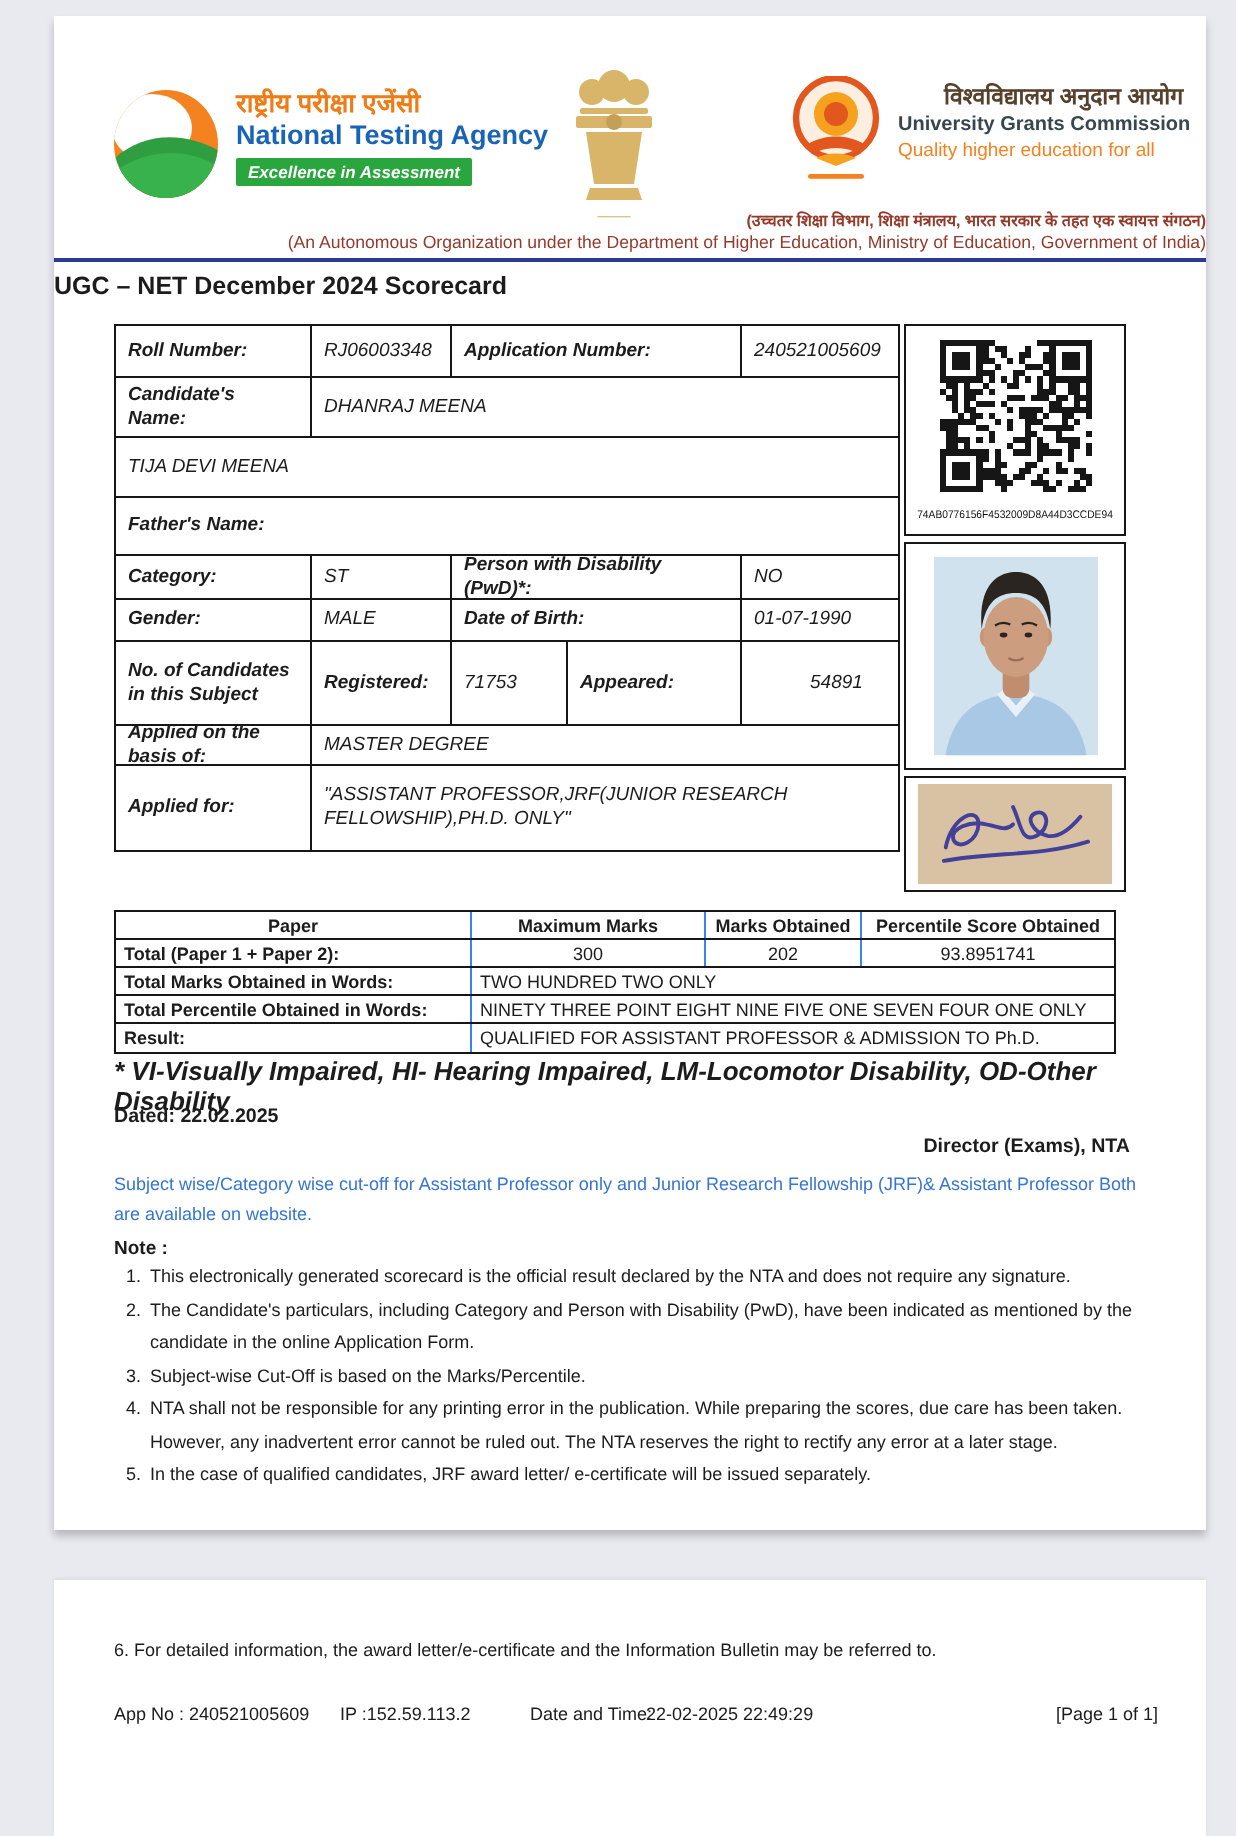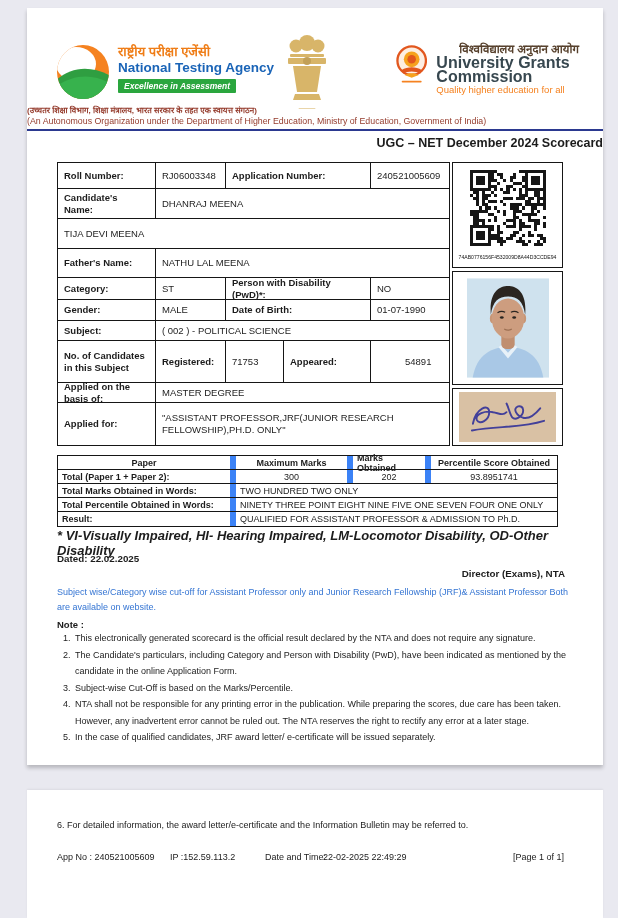--- a/index.html
+++ b/index.html
@@ -25,36 +25,36 @@
   .nta-eng { color:#1a64b7; font-weight:bold; font-size:13.5px; line-height:17px; }
   .nta-banner { margin-top:3px; background:#2aa63e; color:#fff; font-style:italic;
     font-weight:bold; font-size:8.5px; padding:2px 6px; width:fit-content; border-radius:1px; }
 
   .emblem { position:absolute; left:254px; top:22px; width:52px; height:84px; }
 
   .ugc-logo { position:absolute; left:369px; top:30px; display:flex; }
   .ugc-circle-wrap { width:44px; height:54px; }
   .ugc-text { margin-left:9px; display:flex; flex-direction:column; margin-top:4px; }
   .ugc-hindi { color:#57412d; font-weight:bold; font-size:11.5px; line-height:14px;padding-left:23px; }
-  .ugc-eng { color:#37474f; font-weight:bold; font-size:16px; line-height:14px; }
+  .ugc-eng { color:#37474f; font-weight:bold; font-size:10px; line-height:14px; }
   .ugc-tag { color:#f58220; font-size:9.5px; line-height:12px; }
 
-  .org-line { position:absolute; left:0; width:100%; text-align:left; color:#943a2b; }
+  .org-line { position:absolute; left:0; width:100%; text-align:right; color:#943a2b; }
   .org-hi { top:96px; font-size:8px; font-weight:bold; }
   .org-en { top:108px; font-size:8.8px; }
   .navy-rule { position:absolute; left:0; top:121px; width:100%; height:2px; background:#2b3990; }
-  .doc-title { position:absolute; left:0; top:128px; width:100%; text-align:right;
+  .doc-title { position:absolute; left:0; top:128px; width:100%; text-align:left;
     font-size:12.5px; font-weight:bold; }
 
   
   .dt { position:absolute; left:30px; top:154px; width:393px; border:1px solid #161616; }
   .drow { display:flex; border-bottom:1px solid #161616; }
   .drow:last-child { border-bottom:none; }
   .cell { display:flex; align-items:center; padding:0 6px; border-right:1px solid #161616;
-    font-size:9.5px; line-height:1.25; }
+    font-size:9.5px; line-height:1.25;font-style:italic; }
   .cell:last-child { border-right:none; }
   .lbl { font-weight:bold; }
   .c1 { width:98px; flex:none; }
   .c2 { width:70px; flex:none; }
   .c3 { width:145px; flex:none; }
   .c4 { width:80px; flex:none; }
   .cspan { flex:1; }
   .r8b { width:70px; flex:none; } .r8c { width:58px; flex:none; }
   .r8d { width:87px; flex:none; } .r8e { width:80px; flex:none;margin-left:28px; }
   .h26{height:26px}.h30{height:30px}.h29{height:29px}.h22{height:22px}
@@ -70,21 +70,21 @@
   .photo-box svg { width:82px; height:106px; }
   .sign-box { top:380px; height:58px; padding:3px 6px; }
   .sign-inner { width:100%; height:100%; background:#d9c1a4; }
   .sign-inner svg { width:100%; height:100%; }
 
   
   .st { position:absolute; left:30px; top:447px; width:501px; border:1px solid #161616;
     font-size:9px; }
   .srow { display:flex; border-bottom:1px solid #161616; height:14px; }
   .srow:last-child { border-bottom:none; }
-  .scell { display:flex; align-items:center; border-right:6px solid #3b82f6; padding:0 4px; }
+  .scell { display:flex; align-items:center; border-right:1px solid #3b82f6; padding:0 4px; }
   .scell:last-child { border-right:none; }
   .sc1 { width:178px; flex:none; } .sc2 { width:117px; flex:none; }
   .sc3 { width:78px; flex:none; }  .sc4 { flex:1; }
   .ctr { justify-content:center; }
   .bold { font-weight:bold; }
   .swide { flex:1; }
 
   .dis-note { position:absolute; left:30px; top:520px; font-size:13px; font-weight:bold;
     font-style:italic; }
   .dated { position:absolute; left:30px; top:545px; font-size:9.8px; font-weight:bold; }
@@ -93,21 +93,21 @@
     line-height:15px; color:#3575d3; }
   .note-head { position:absolute; left:30px; top:611px; font-size:9.5px; font-weight:bold; }
   .notes { position:absolute; left:34px; top:622px; width:520px; font-size:9px;
     line-height:16.5px; list-style-position:outside; padding-left:12px; }
   .notes li { padding-left:2px; }
 
   
   .note6 { position:absolute; left:30px; top:30px; font-size:9px; }
   .footer-item { position:absolute; top:62px; font-size:9px; }
   .f-app { left:30px; } .f-ip { left:143px; } .f-dtl { left:238px; }
-  .f-dtv { left:296px; } .f-page { right:39px;text-align:right; }
+  .f-dtv { left:296px; } .f-page { right:24px;text-align:right; }
 </style>
 </head>
 <body>
 
 <div class="page page1">
 
   <div class="nta-logo">
     <svg class="nta-circle" viewBox="0 0 54 56">
       <defs>
           <clipPath id="ntaclip">
@@ -173,37 +173,32 @@
     </div>
     <div class="drow h30">
       <div class="cell c1 lbl">Candidate's Name:</div>
       <div class="cell cspan">DHANRAJ MEENA</div>
     </div>
     <div class="drow h30">
       <div class="cell cspan">TIJA DEVI MEENA</div>
     </div>
     <div class="drow h29">
       <div class="cell c1 lbl">Father's Name:</div>
-      <div class="cell cspan">NATHU LAL MEENA</div>
     </div>
     <div class="drow h22">
       <div class="cell c1 lbl">Category:</div>
       <div class="cell c2">ST</div>
       <div class="cell c3 lbl">Person with Disability (PwD)*:</div>
       <div class="cell c4">NO</div>
     </div>
     <div class="drow h21">
       <div class="cell c1 lbl">Gender:</div>
       <div class="cell c2">MALE</div>
       <div class="cell c3 lbl">Date of Birth:</div>
       <div class="cell c4">01-07-1990</div>
-    </div>
-    <div class="drow h20">
-      <div class="cell c1 lbl">Subject:</div>
-      <div class="cell cspan">( 002 ) - POLITICAL SCIENCE</div>
     </div>
     <div class="drow h42">
       <div class="cell c1 lbl">No. of Candidates in this Subject</div>
       <div class="cell r8b lbl">Registered:</div>
       <div class="cell r8c">71753</div>
       <div class="cell r8d lbl">Appeared:</div>
       <div class="cell r8e">54891</div>
     </div>
     <div class="drow h20">
       <div class="cell c1 lbl">Applied on the basis of:</div>

